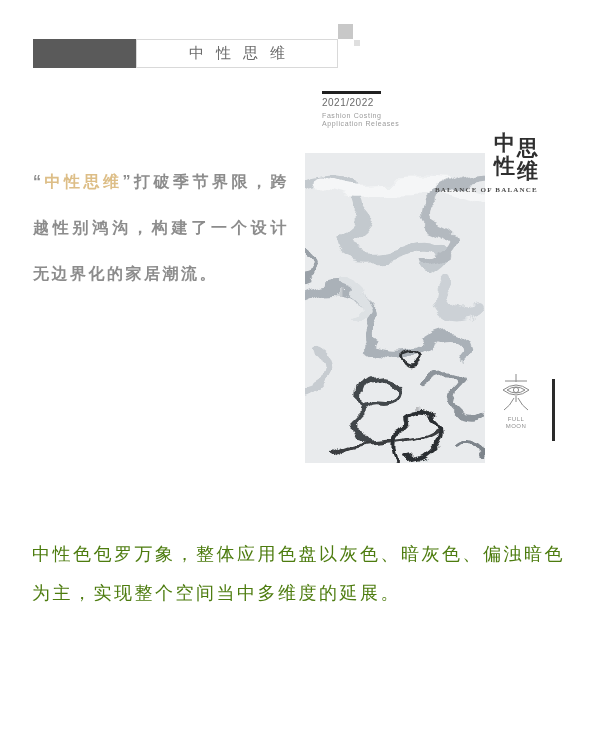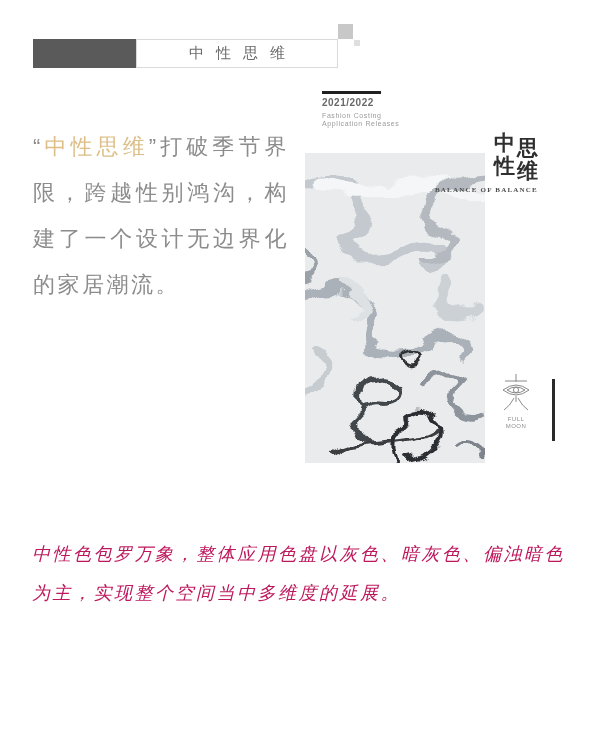--- a/index.html
+++ b/index.html
@@ -16,49 +16,50 @@
     border:1px solid #d9d9d9; background:#fff;
     display:flex; align-items:center; justify-content:center;
   }
   .hdr-box span {
     font-size:15px; color:#6b6b6b; letter-spacing:12px; text-indent:12px; white-space:nowrap;
   }
   .sq-lg { position:absolute; left:338px; top:24px; width:15px; height:15px; background:#c8c8c8; }
   .sq-sm { position:absolute; left:354px; top:40px; width:6px; height:6px; background:#dfdfdf; }
   
   .intro {
-    position:absolute; left:33px; top:124px; width:256px;
-    font-size:22px; line-height:46px; letter-spacing:2.5px; color:#8c8c8c;
+    position:absolute; left:33px; top:159px; width:256px;
+    font-size:16px; line-height:46px; letter-spacing:2.5px; color:#8c8c8c;
     text-align:justify;
+    font-weight:bold;
   }
   .intro .gold { color:#ddbe87; }
   
   .poster-bar { position:absolute; left:322px; top:91px; width:59px; height:3px; background:#202020; }
-  .poster-year { position:absolute; left:322px; top:97px; font-size:10px; font-weight:bold; color:#686868; letter-spacing:0.5px; }
+  .poster-year { position:absolute; left:322px; top:97px; font-size:10px; font-weight:normal; color:#686868; letter-spacing:0.5px; }
   .poster-sub { position:absolute; left:322px; top:112px; font-size:7px; line-height:8px; color:#9b9b9b; letter-spacing:0.6px; }
   .marble { position:absolute; left:305px; top:153px; width:180px; height:310px; display:block; }
   .poster-title {
     position:absolute; left:494px; top:132px;
     display:grid; grid-template-columns:22px 22px; grid-auto-rows:21px;
     column-gap:1px; row-gap:2px;
   }
   .poster-title span { font-size:21px; font-weight:700; color:#2f2f2f; line-height:21px; }
   .poster-title .col2 { transform:translateY(5px); }
   .poster-caption {
     position:absolute; left:428px; top:186px; width:110px; text-align:right;
     font-family:"Liberation Serif", serif; font-size:7px; font-weight:bold;
     color:#4d4d4d; letter-spacing:1.2px; white-space:nowrap;
   }
   .poster-logo { position:absolute; left:497px; top:374px; width:38px; text-align:center; }
   .poster-logo .logo-txt { font-size:6px; line-height:7px; color:#8f8f8f; letter-spacing:0.5px; }
   .poster-vline { position:absolute; left:552px; top:379px; width:3px; height:62px; background:#2a2a2a; }
   
   .bodyp {
     position:absolute; left:32px; width:542px;
-    font-size:18px; line-height:39px; letter-spacing:2.5px; color:#be185d;font-style:italic;
+    font-size:18px; line-height:39px; letter-spacing:2.5px; color:#4d7c0f;
   }
   .bodyp.p2 { top:535px; }
   .bodyp.p3 { top:638px; }
 </style>
 </head>
 <body>
 
 <div class="page">
 
   <div class="hdr-bar" style="background: rgb(90, 90, 90);"></div>

